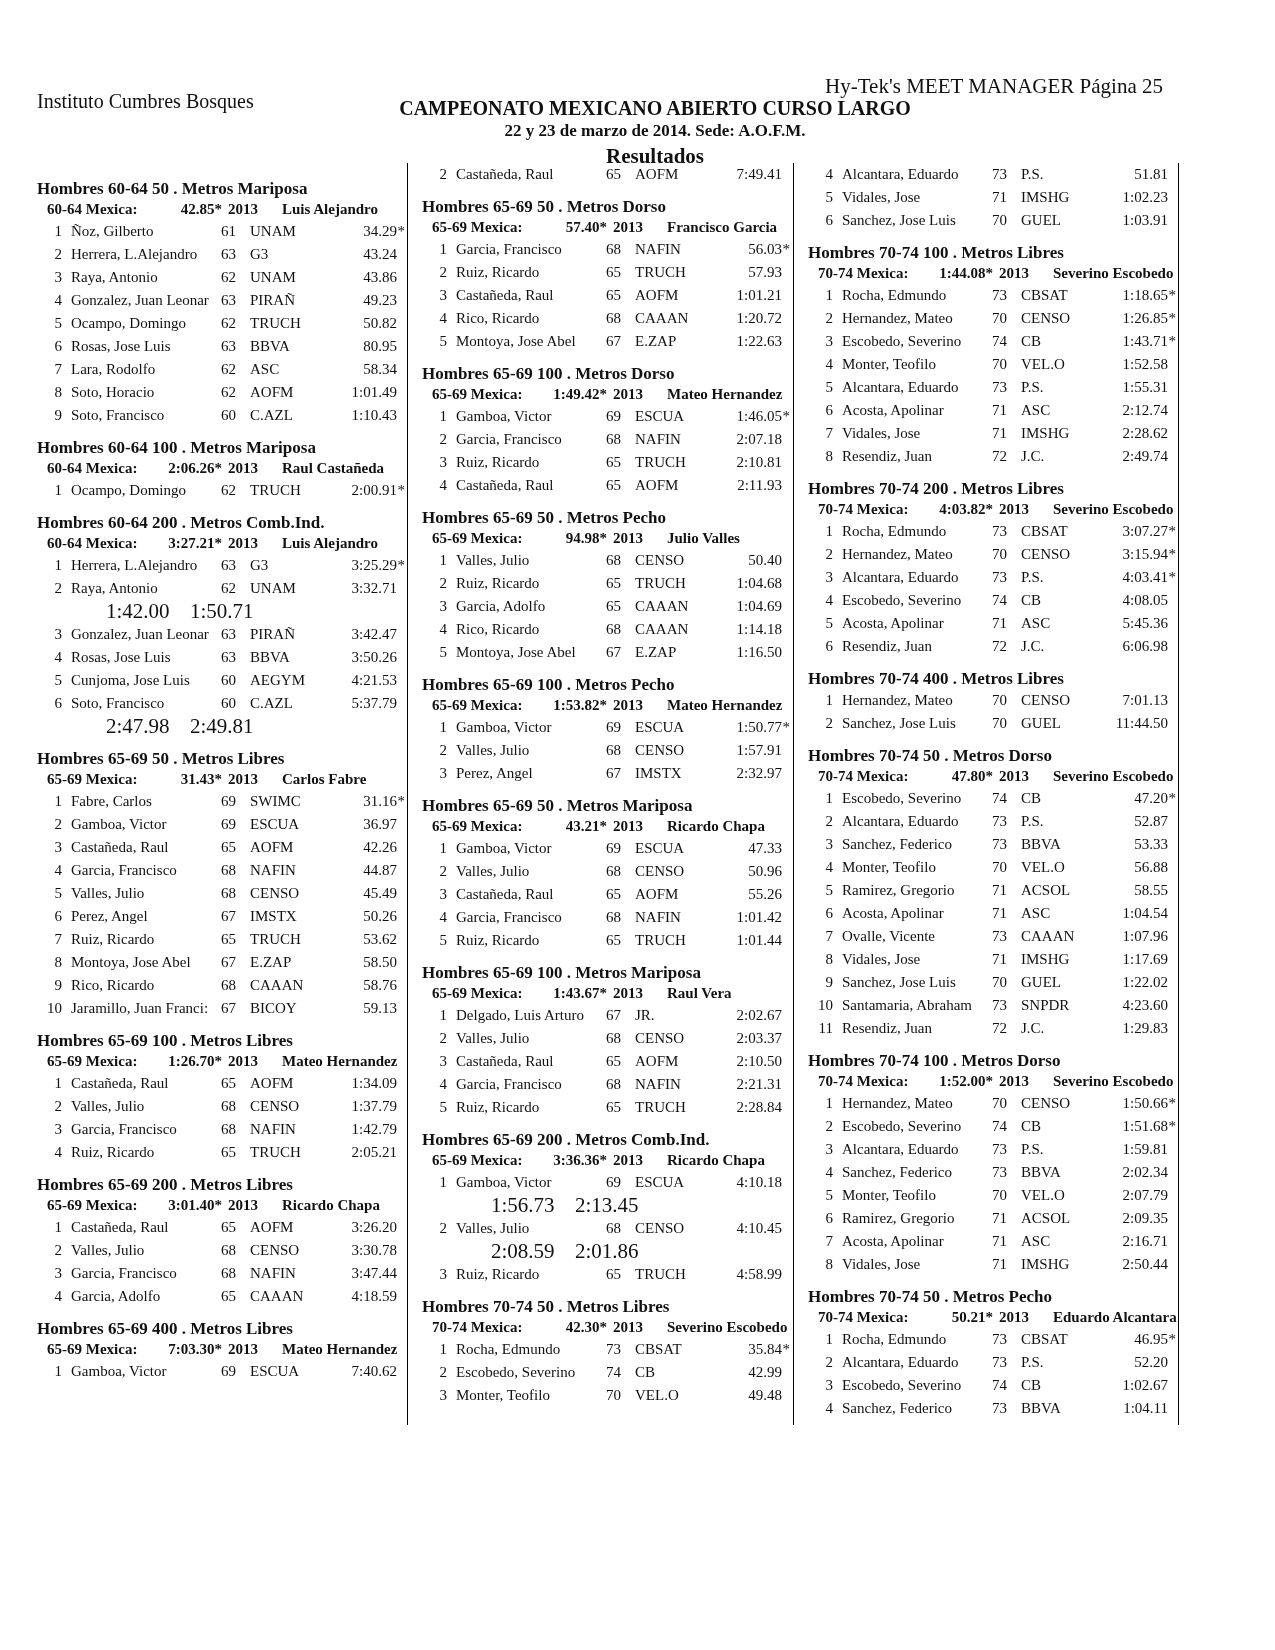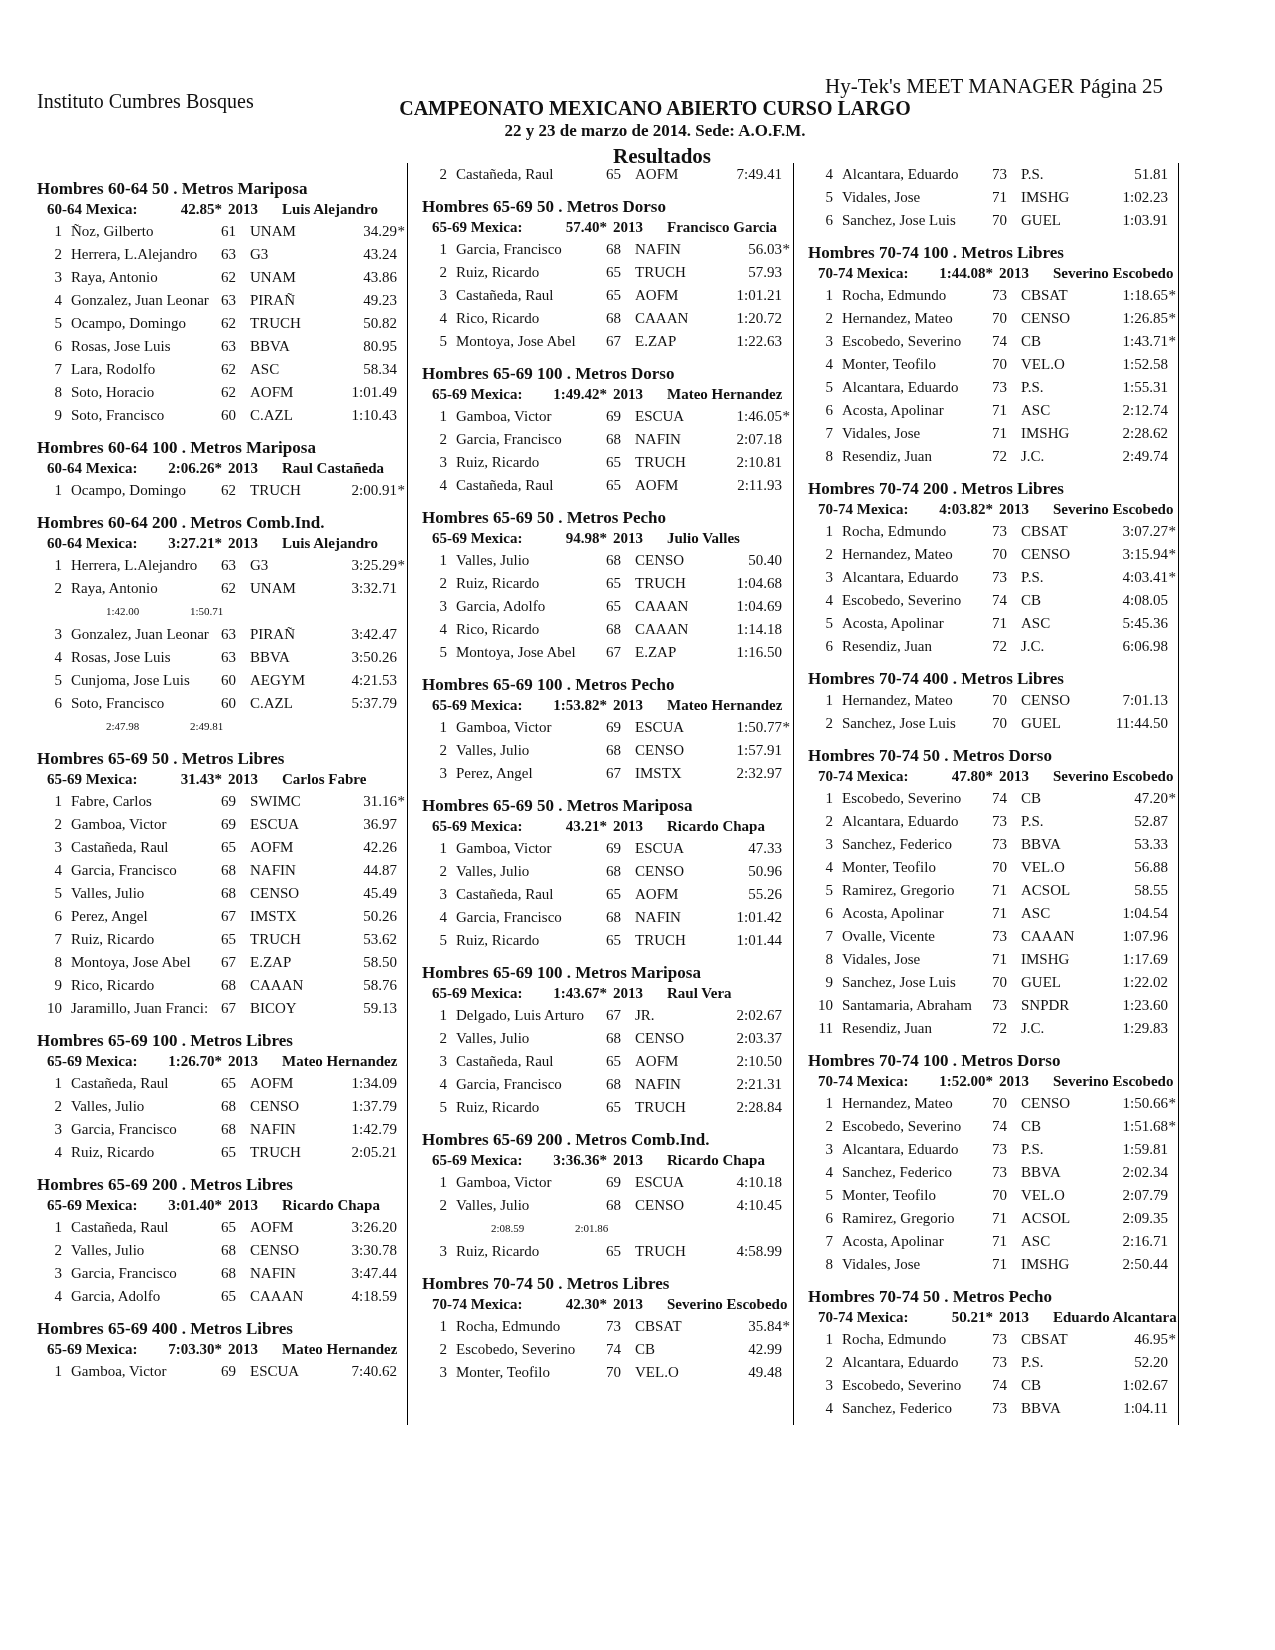--- a/index.html
+++ b/index.html
@@ -2,21 +2,21 @@
 <html><head>
 <meta charset="utf-8">
 <style>
   html, body { margin: 0; padding: 0; background: #ffffff; }
   body { width: 1275px; height: 1650px; position: relative; font-family: "Liberation Serif", serif; color: #111; overflow: hidden; }
   .hdr-left { position: absolute; left: 37px; top: 90px; font-size: 20px; }
   .hdr-right { position: absolute; right: 112px; top: 74px; font-size: 21px; }
   .title { position: absolute; left: 0; width: 1275px; text-align: center; font-weight: bold; }
   .t1 { top: 97px; font-size: 20px; left: 265px; width: 780px; }
   .t2 { top: 121px; font-size: 17px; left: 265px; width: 780px; }
-  .t3 { top: 144px; font-size: 21px; left: 272px; width: 780px; }
+  .t3 { top: 144px; font-size: 21px; left: 265px; width: 780px; }
   .col { position: absolute; top: 163px; }
   .c1 { left: 37px; width: 370px; top: 178px; }
   .c2 { left: 422px; width: 370px; }
   .c3 { left: 808px; width: 370px; }
   .vline { position: absolute; width: 1px; background: #000; }
   .vl1 { left: 407px; top: 163px; height: 1262px; }
   .vl2 { left: 793px; top: 163px; height: 1262px; }
   .vl3 { left: 1178px; top: 163px; height: 1262px; }
   .ev { margin-bottom: 10px; }
   .ev-title { font-weight: bold; font-size: 17px; height: 21px; line-height: 21px; white-space: nowrap; }
@@ -25,21 +25,21 @@
   .rec .rt { display: inline-block; width: 90px; text-align: right; }
   .rec .ry { display: inline-block; margin-left: 6px; }
   .rec .rn { display: inline-block; margin-left: 24px; }
   .row { position: relative; height: 23px; line-height: 23px; font-size: 15px; white-space: nowrap; }
   .row .pl { position: absolute; left: 0; width: 25px; text-align: right; }
   .row .nm { position: absolute; left: 34px; width: 150px; overflow: hidden; }
   .row .ag { position: absolute; left: 184px; }
   .row .tm { position: absolute; left: 213px; }
   .row .ti { position: absolute; right: 10px; text-align: right; }
   .row .st { position: absolute; right: 2px; }
-  .split { position: relative; height: 23px; line-height: 23px; font-size: 11px; }
+  .split { position: relative; height: 23px; line-height: 23px; font-size: 21px; }
   .split .s1 { position: absolute; left: 69px; }
   .split .s2 { position: absolute; left: 153px; }
   .cont { margin-bottom: 10px; }
 </style>
 </head>
 <body>
 
 <div class="hdr-left">Instituto Cumbres Bosques</div>
 <div class="hdr-right">Hy-Tek's MEET MANAGER  Página 25</div>
 <div class="title t1">CAMPEONATO MEXICANO ABIERTO CURSO LARGO</div>
@@ -623,20 +623,24 @@
       <div class="ev-title">Hombres 65-69 200 . Metros Comb.Ind.</div>
       <div class="rec"><span class="rl">65-69 Mexica:</span><span class="rt">3:36.36*</span><span class="ry">2013</span><span class="rn">Ricardo Chapa</span></div>
       <div class="row">
         <span class="pl">1</span>
         <span class="nm">Gamboa, Victor</span>
         <span class="ag">69</span>
         <span class="tm">ESCUA</span>
         <span class="ti">4:10.18</span>
         <span class="st"></span>
       </div>
+      <div class="split">
+        <span class="s1">1:56.73</span>
+        <span class="s2">2:13.45</span>
+      </div>
       <div class="row">
         <span class="pl">2</span>
         <span class="nm">Valles, Julio</span>
         <span class="ag">68</span>
         <span class="tm">CENSO</span>
         <span class="ti">4:10.45</span>
         <span class="st"></span>
       </div>
       <div class="split">
         <span class="s1">2:08.59</span>
@@ -919,21 +923,21 @@
         <span class="ag">70</span>
         <span class="tm">GUEL</span>
         <span class="ti">1:22.02</span>
         <span class="st"></span>
       </div>
       <div class="row">
         <span class="pl">10</span>
         <span class="nm">Santamaria, Abraham</span>
         <span class="ag">73</span>
         <span class="tm">SNPDR</span>
-        <span class="ti">1:23.60</span>
+        <span class="ti">4:23.60</span>
         <span class="st"></span>
       </div>
       <div class="row">
         <span class="pl">11</span>
         <span class="nm">Resendiz, Juan</span>
         <span class="ag">72</span>
         <span class="tm">J.C.</span>
         <span class="ti">1:29.83</span>
         <span class="st"></span>
       </div>

